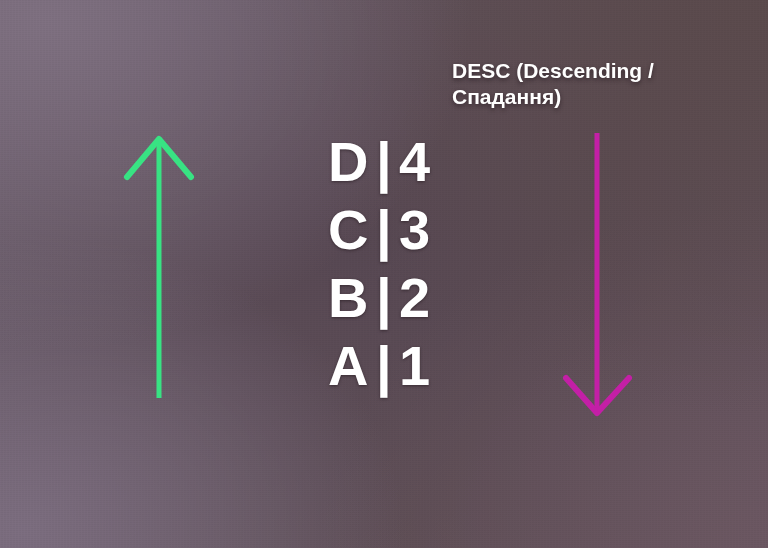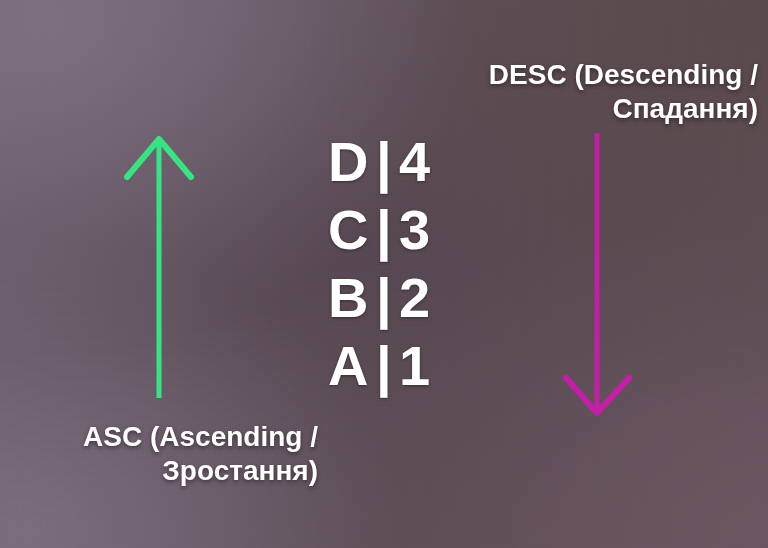--- a/index.html
+++ b/index.html
@@ -89,24 +89,24 @@
   .value-number {
     display: inline-block;
     width: 46px;
     text-align: left;
   }
 
   
   .label {
     position: absolute;
     color: #ffffff;
-    font-size: 28px;
+    font-size: 21px;
     font-weight: bold;
     line-height: 1.22;
-    text-align: right;
+    text-align: left;
     text-shadow: 0 2px 4px rgba(32,20,26,0.6);
     white-space: pre-line;
   }
 
   .label-asc {
     left: 22px;
     top: 420px;
     width: 296px;
   }
 
@@ -156,18 +156,16 @@
     </div>
 
     <div class="value-row">
       <span class="value-letter">A</span>
       <span class="value-sep">|</span>
       <span class="value-number">1</span>
     </div>
 
   </div>
 
-  <div class="label label-asc">ASC (Ascending /
-Зростання)</div>
   <div class="label label-desc">DESC (Descending /
 Спадання)</div>
 
 </div>
 
 </body></html>

